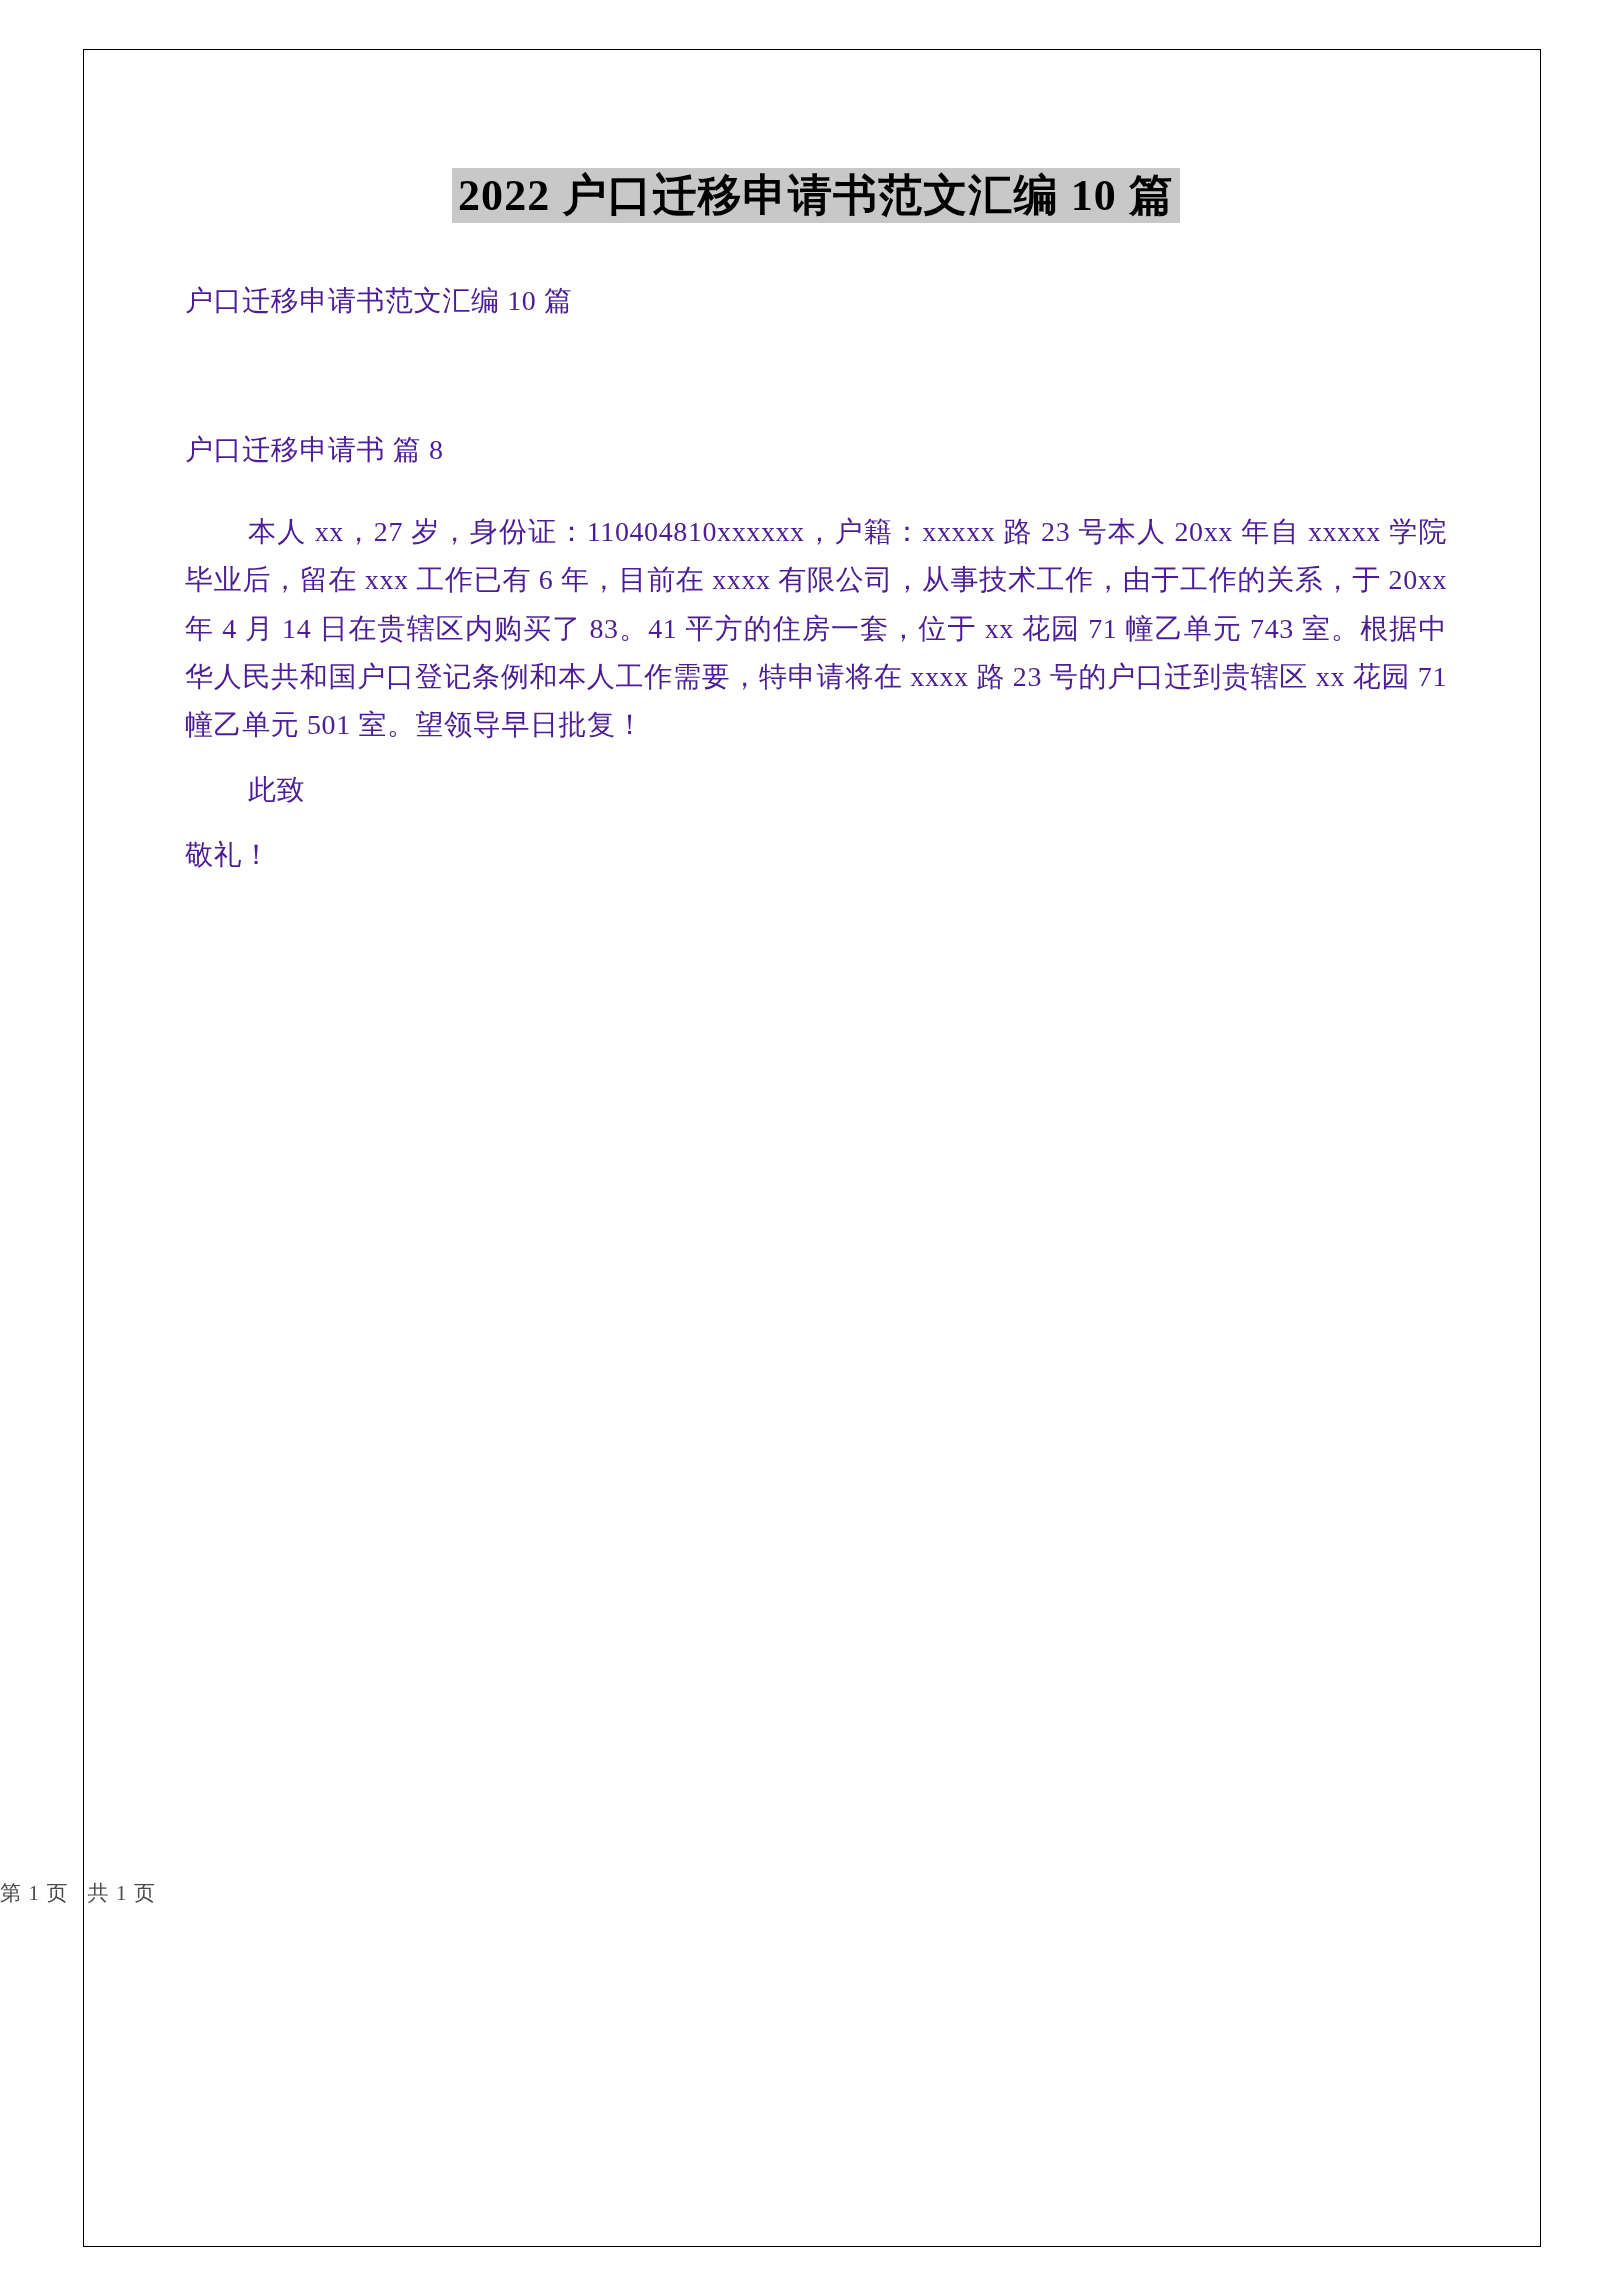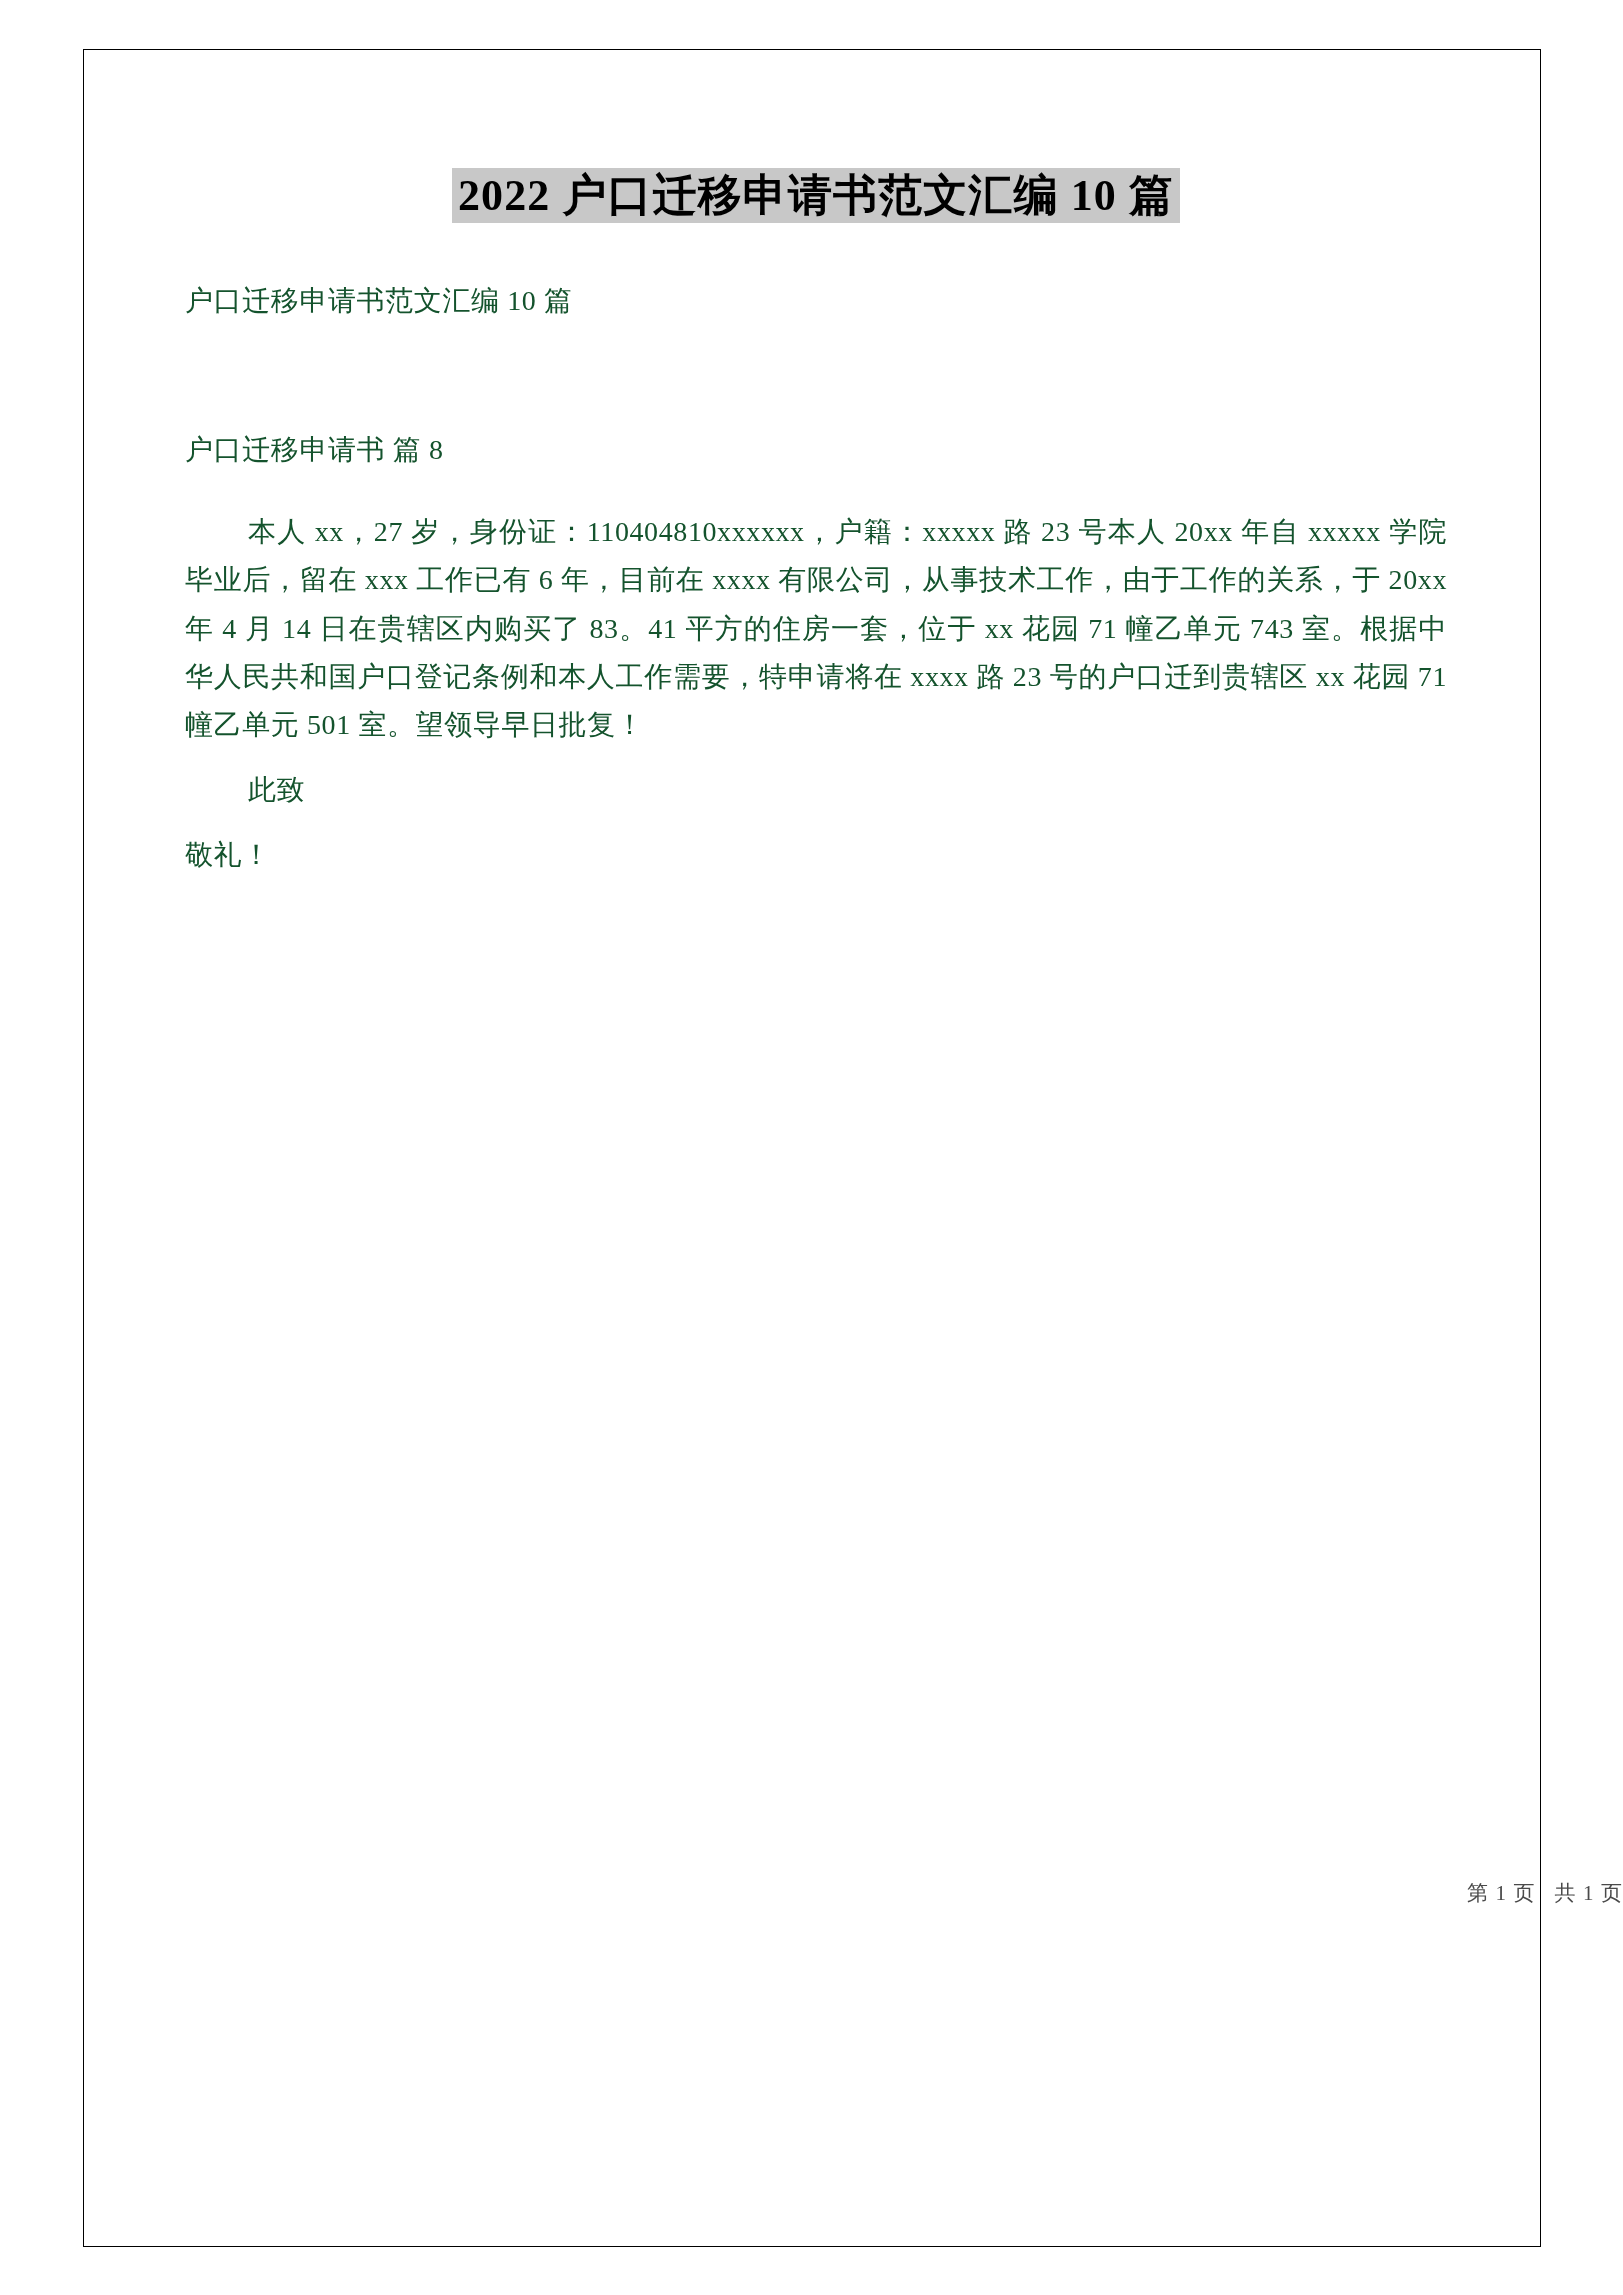--- a/index.html
+++ b/index.html
@@ -43,41 +43,40 @@
     margin: 0 0 0 0;
     color: #000000;
   }
   .doc-title span.hl {
     background: #c8c8c8;
     padding: 3.4px 5.6px;
   }
   .para {
     font-size: 28px;
     line-height: 1.72;
-    color: #14532d;
+    color: #4c1d95;
     margin: 0;
     text-align: justify;
     letter-spacing: 0.6px;
   }
   .para.indent {
     text-indent: 63px;
   }
   .gap-lg { height: 54px; }
   .gap-sm { height: 17px; }
   .gap-xl { height: 84px; }
   .footer {
     position: absolute;
     left: 0;
     right: 0;
     bottom: 83px;
-    text-align: right;
+    text-align: left;
     font-size: 21px;
     color: #4a4a4a;
     letter-spacing: 1.1px;
-    margin-left: 32px;
   }
   .footer .sep { display: inline-block; width: 19px; }
 </style>
 </head>
 <body>
 
 <div class="page">
   <div class="page-border"></div>
 
   <div class="content">

